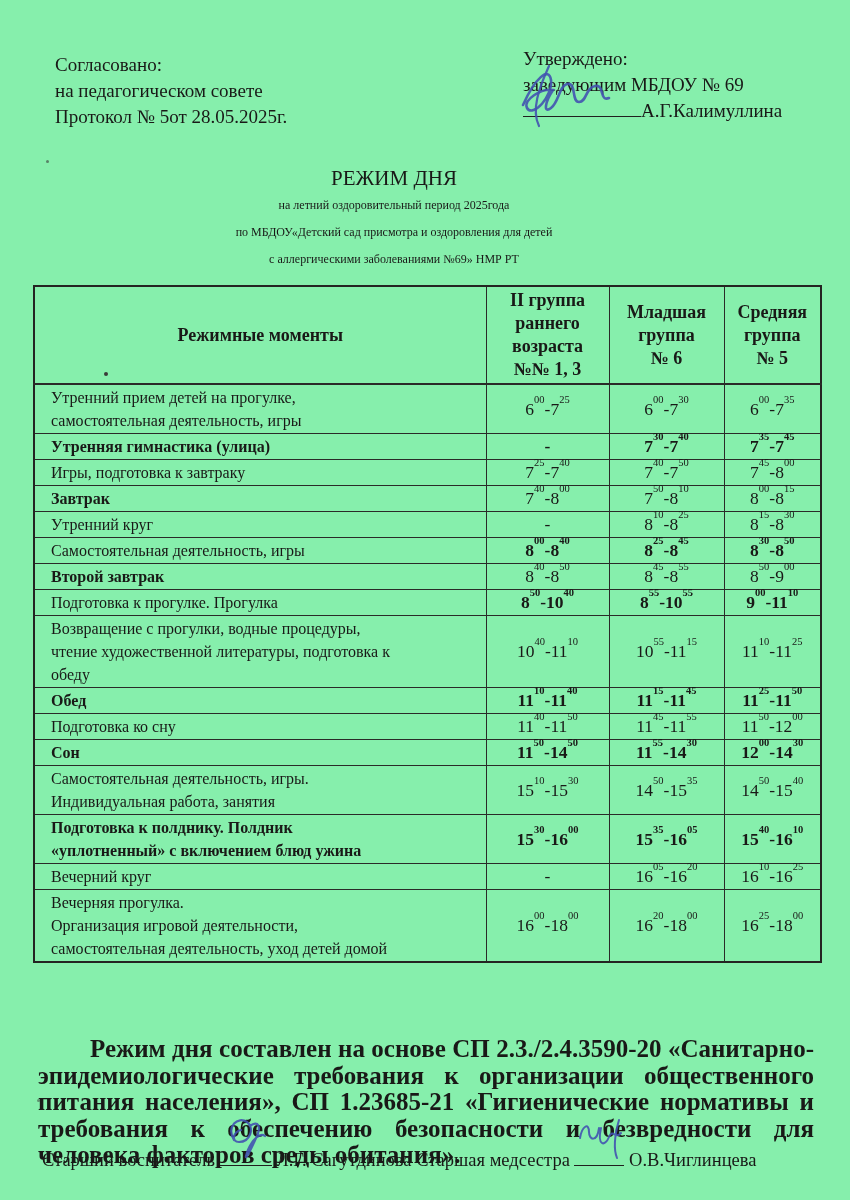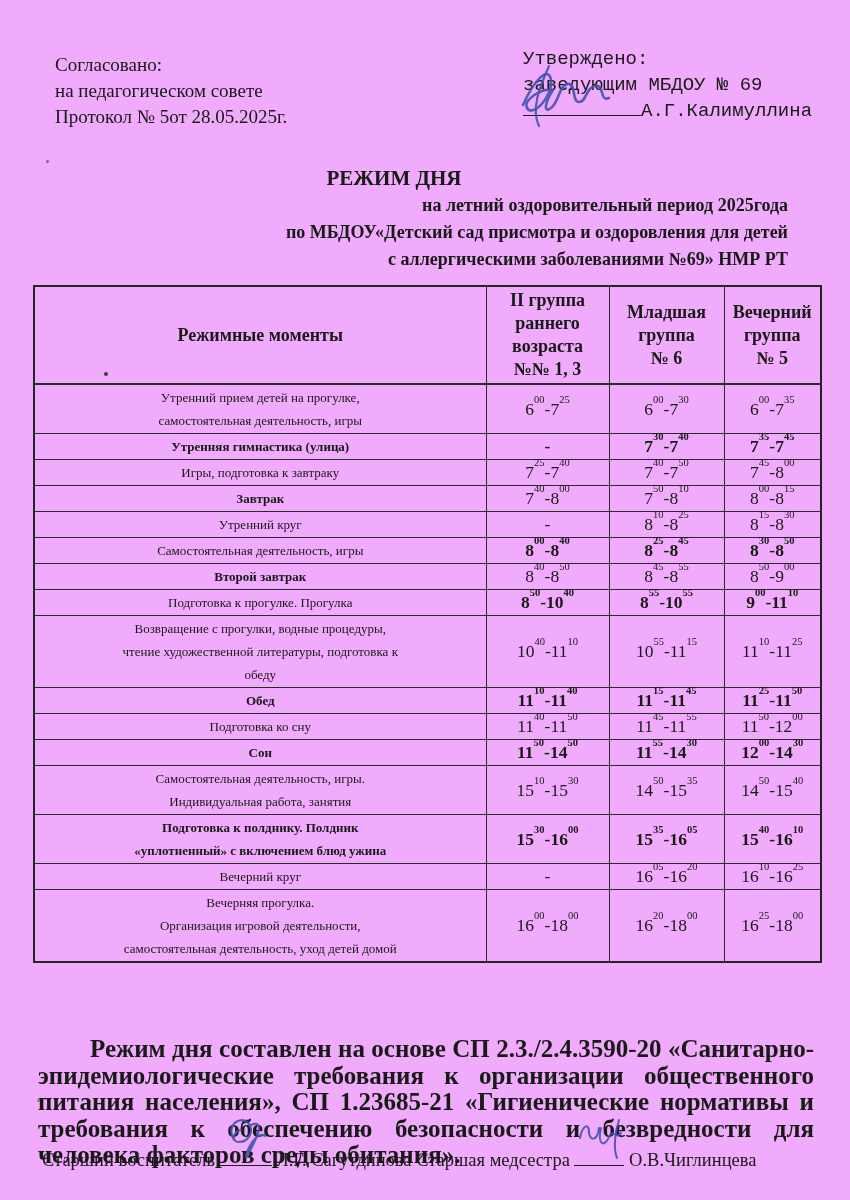--- a/index.html
+++ b/index.html
@@ -3,49 +3,49 @@
 <meta charset="utf-8">
 <style>
   html,body{margin:0;padding:0;}
   body{
     width:850px;height:1200px;
     background:#e9e9e7;
     font-family:"Liberation Serif", serif;
   }
   .page{
     position:relative;width:850px;height:1200px;overflow:hidden;
-    background:#f0abfc;color:#191917;
+    background:#86efac;color:#191917;
   }
   
   .approve-left{position:absolute;left:55px;top:52px;font-size:19px;line-height:26px;}
-  .approve-right{position:absolute;left:523px;top:46px;font-size:19px;line-height:26px;font-family:Liberation Mono, monospace;}
+  .approve-right{position:absolute;left:523px;top:46px;font-size:19px;line-height:26px;}
   .sign-line{position:relative;display:inline-block;}
   .u-line{display:inline-block;border-bottom:1.6px solid #20201e;vertical-align:baseline;}
   .u-line.w118{width:118px;}
   .u-line.w52{width:52px;}
   .u-line.w50{width:50px;}
   .sig-svg{position:absolute;pointer-events:none;}
   
-  .doc-title{position:absolute;left:0;top:164px;width:788px;text-align:center;font-weight:bold;}
+  .doc-title{position:absolute;left:0;top:164px;width:788px;text-align:center;font-weight:normal;}
   .doc-title .t1{font-size:21px;line-height:28px;}
-  .doc-title .t2{font-size:18px;line-height:27px;text-align:right;}
+  .doc-title .t2{font-size:12px;line-height:27px;}
   
   .schedule-wrap{position:absolute;left:33px;top:285px;}
   table.schedule{border-collapse:collapse;width:787px;table-layout:fixed;border:2.4px solid #242422;}
   table.schedule th,table.schedule td{border:1.4px solid #2a2a28;}
   table.schedule th{
     font-weight:bold;font-size:18px;line-height:23px;
     text-align:center;vertical-align:middle;padding:2px 3px;
     border-bottom-width:2.2px;
   }
   table.schedule th .sub{display:block;}
   .u{}
   td.label{
-    font-size:13px;line-height:23px;padding:1px 16px;
-    white-space:pre-line;vertical-align:middle;text-align:center;
+    font-size:16px;line-height:23px;padding:1px 16px;
+    white-space:pre-line;vertical-align:middle;text-align:left;
   }
   td.time{
     font-size:17.5px;line-height:23px;text-align:center;
     vertical-align:middle;padding:1px 2px;
   }
   td sup{font-size:0.6em;line-height:0;position:relative;top:-0.45em;letter-spacing:0;}
   .b{font-weight:bold;}
   
   .footer-note{
     position:absolute;left:38px;top:1036px;width:776px;
@@ -106,21 +106,21 @@
           </th>
           <th>
             <span>II группа раннего возраста</span>
             <span class="sub u">№№ 1, 3</span>
           </th>
           <th>
             <span>Младшая группа</span>
             <span class="sub">№ 6</span>
           </th>
           <th>
-            <span>Вечерний группа</span>
+            <span>Средняя группа</span>
             <span class="sub">№ 5</span>
           </th>
         </tr>
       </thead>
       <tbody>
           <tr>
             <td class="label">Утренний прием детей на прогулке,
 самостоятельная деятельность, игры</td>
             <td class="time">6<sup>00</sup>-7<sup>25</sup></td>
             <td class="time">6<sup>00</sup>-7<sup>30</sup></td>

